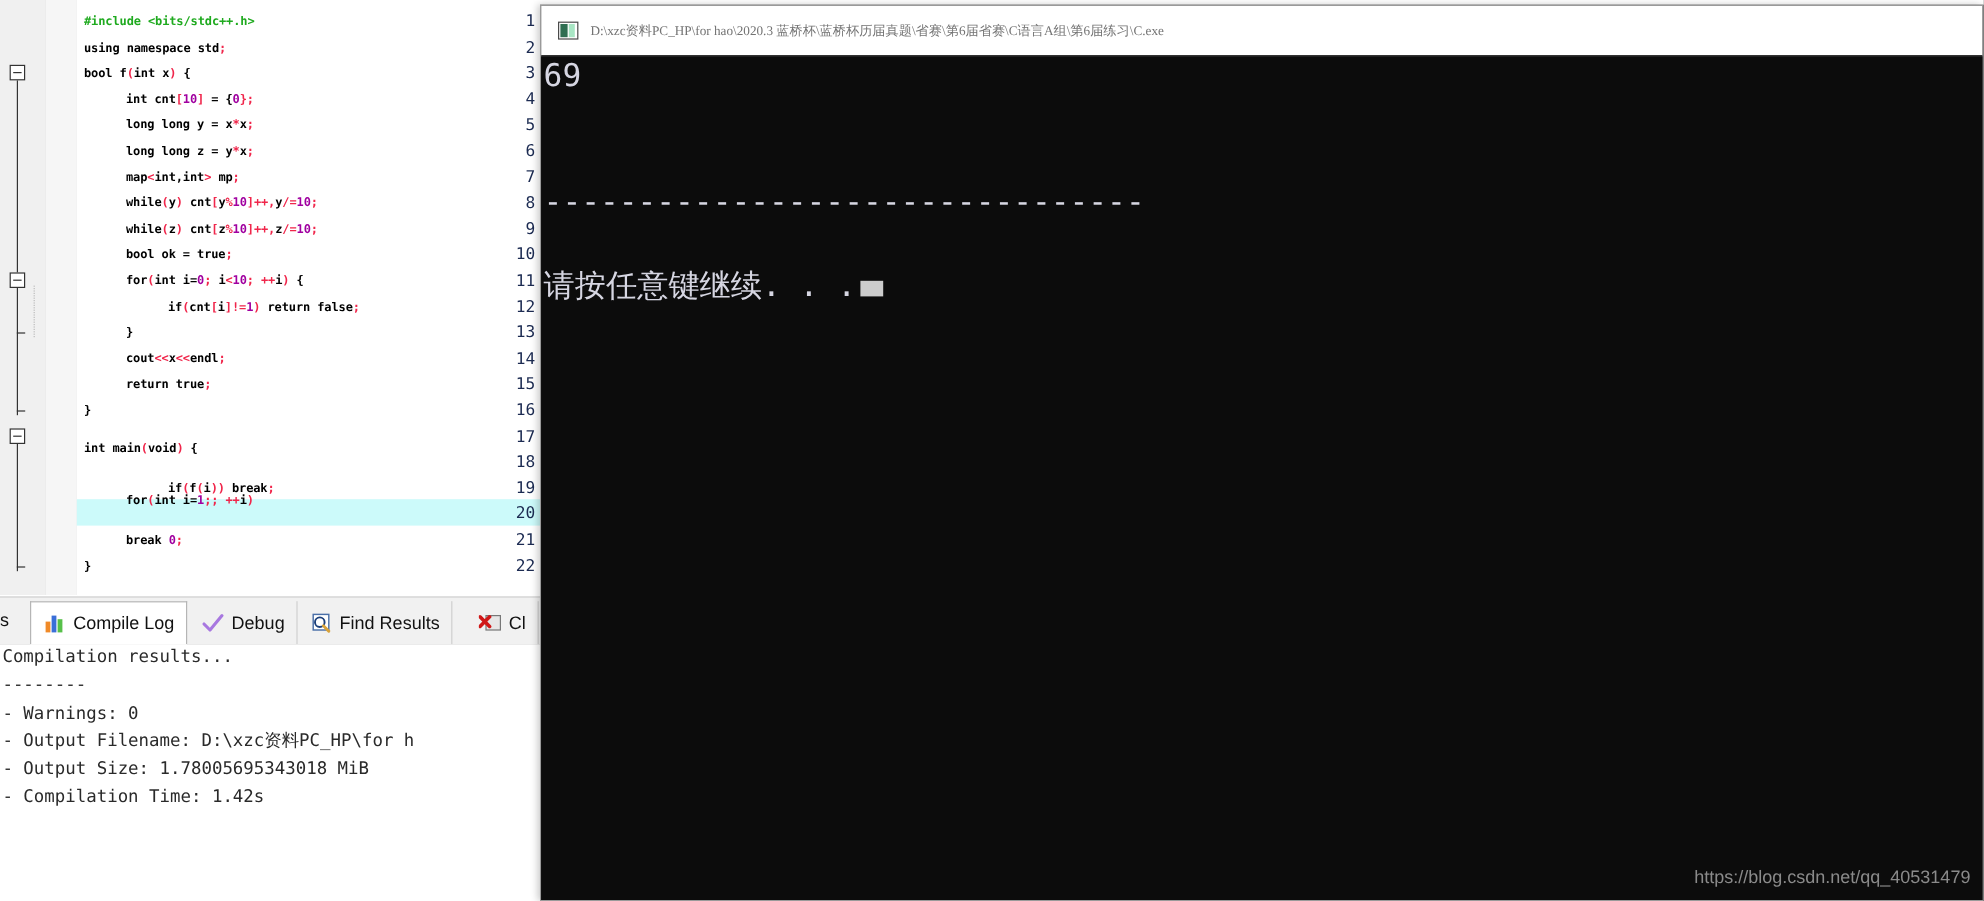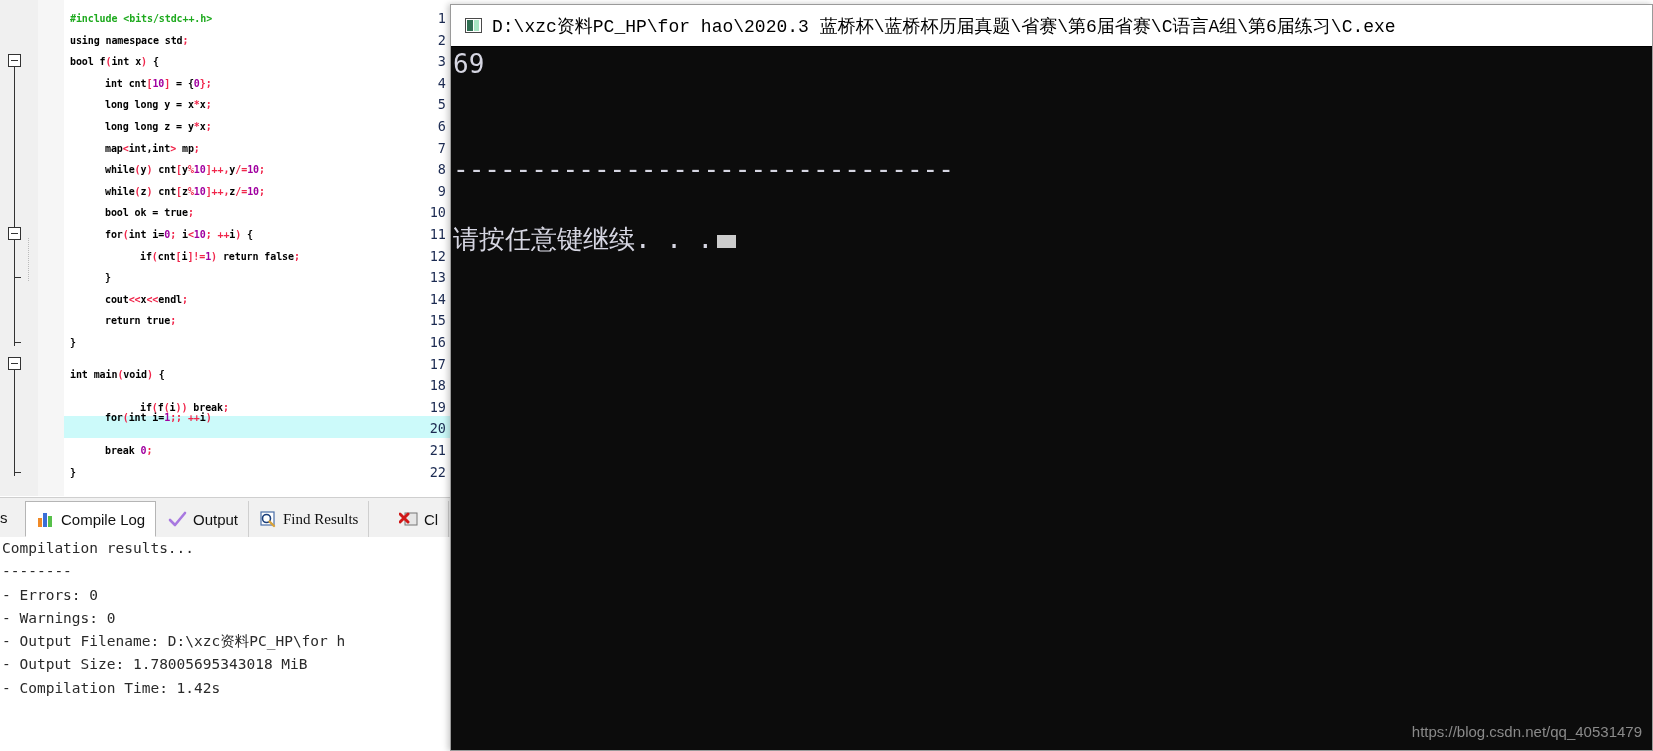--- a/index.html
+++ b/index.html
@@ -50,21 +50,21 @@
 
   
   .console{position:absolute;left:450px;top:4px;width:1203px;height:747px;background:#0c0c0c;
            border:1px solid #9a9a9a;box-sizing:border-box;box-shadow:-2px 0 6px rgba(0,0,0,.22);}
   .con-title{position:absolute;left:0;top:0;right:0;height:42px;background:#ffffff;border-bottom:1px solid #000;
              display:flex;align-items:center;gap:10px;padding-left:14px;box-sizing:border-box;}
   .con-ico{width:17px;height:15px;flex:0 0 17px;position:relative;background:#ffffff;border:1px solid #4a4a4a;box-sizing:border-box;}
   .con-ico i{position:absolute;display:block;top:1px;bottom:1px;}
   .con-ico i.a{left:1px;width:6px;background:#2f6f52;}
   .con-ico i.b{left:8px;width:5px;background:#a8e6c4;}
-  .con-title-text{font-family:Liberation Mono, monospace;font-size:18px;color:#000000;white-space:nowrap;}
+  .con-title-text{font-family:Liberation Serif, serif;font-size:11px;color:#737373;white-space:nowrap;}
   .con-body{position:absolute;left:0;top:42px;right:0;bottom:0;background:#0c0c0c;overflow:hidden;}
   .con-line{font-family:"DejaVu Sans Mono",monospace;font-size:26px;line-height:35px;color:#d6d6e2;white-space:pre;padding-left:2px;}
   .con-line.blank{color:transparent;}
   .cursor{display:inline-block;width:19px;height:13px;background:#cccccc;vertical-align:baseline;margin-left:4px;}
   .watermark{position:absolute;right:10px;bottom:10px;font-family:"Liberation Sans",sans-serif;font-size:15px;color:#8a8a8a;}
 </style>
 </head>
 <body>
 
 <div id="root">
@@ -147,23 +147,23 @@
                 <rect x="2" y="8" width="4" height="9" fill="#f08a28"></rect>
                 <rect x="7" y="3" width="4" height="14" fill="#3a6fd8"></rect>
                 <rect x="12" y="6" width="4" height="11" fill="#57c04a"></rect>
               </svg></span>
             <span>Compile Log</span>
           </div>
           <div class="tab sep" style="left: 158px;">
             <span class="tabico"><svg width="19" height="19" viewBox="0 0 19 19">
                 <path d="M2 10 L7 15 L17 3" stroke="#a878e0" stroke-width="2.6" fill="none" stroke-linecap="round" stroke-linejoin="round"></path>
               </svg></span>
-            <span>Output</span>
-          </div>
-          <div class="tab sep" style="left: 248px; font-family: Liberation Serif, serif;">
+            <span>Debug</span>
+          </div>
+          <div class="tab sep" style="left: 248px;">
             <span class="tabico"><svg width="19" height="19" viewBox="0 0 19 19">
                 <rect x="3" y="2" width="13" height="13" fill="#ffffff" stroke="#4a6fa8" stroke-width="1.2"></rect>
                 <circle cx="8.5" cy="8.5" r="4" fill="none" stroke="#1b3f7a" stroke-width="1.6"></circle>
                 <path d="M11.5 11.5 L16 16" stroke="#d8a23a" stroke-width="2.4" stroke-linecap="round"></path>
               </svg></span>
             <span>Find Results</span>
           </div>
           <div class="tab sep" style="left: 389px;">
             <span class="tabico"><svg width="19" height="19" viewBox="0 0 19 19">
                 <rect x="6" y="3" width="12" height="12" fill="#e6e6e6" stroke="#777" stroke-width="1"></rect>
@@ -171,21 +171,20 @@
               </svg></span>
             <span>Cl</span>
           </div>
         </div>
     </div>
 
     <div class="logpane">
       <div id="log-holder">
           <div class="logline">Compilation results...</div>
           <div class="logline">--------</div>
-          <div class="logline">- Errors: 0</div>
           <div class="logline">- Warnings: 0</div>
           <div class="logline">- Output Filename: D:\xzc资料PC_HP\for h</div>
           <div class="logline">- Output Size: 1.78005695343018 MiB</div>
           <div class="logline">- Compilation Time: 1.42s</div>
         </div>
     </div>
   </div>
 
   <div class="console">
     <div class="con-title">

